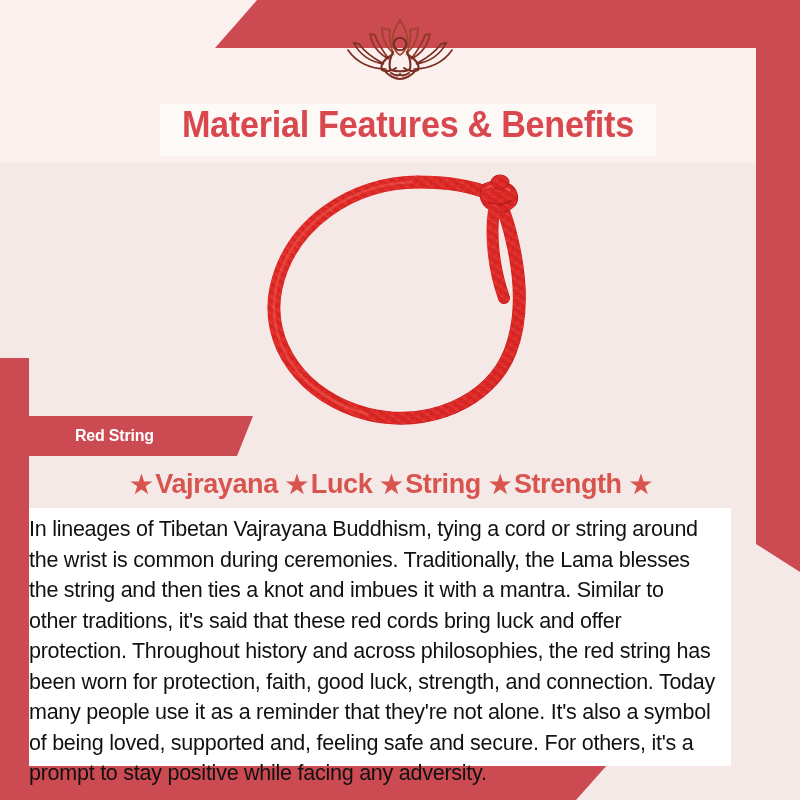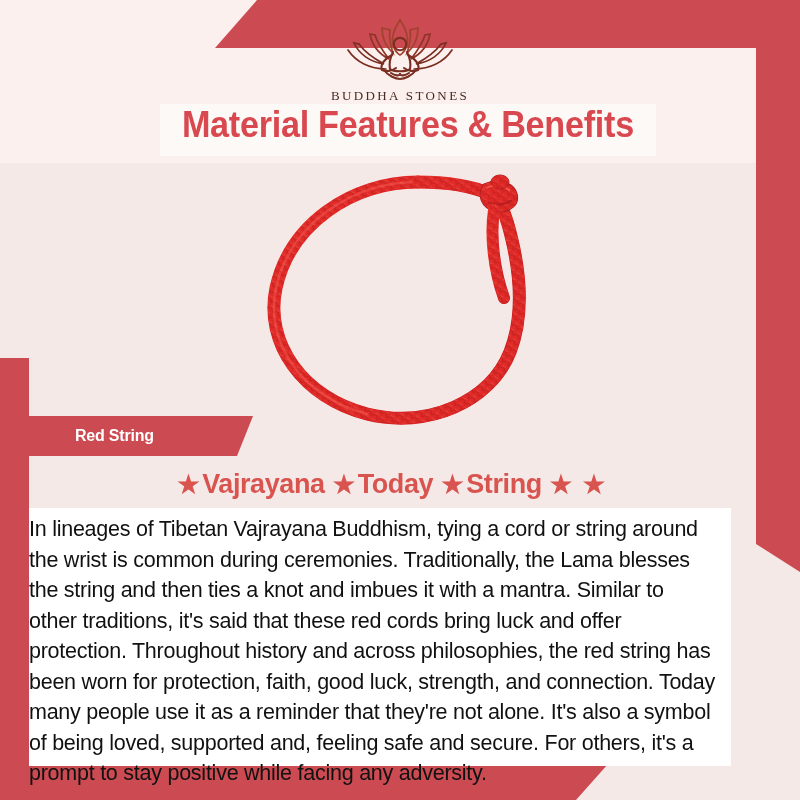--- a/index.html
+++ b/index.html
@@ -225,21 +225,20 @@
         <path d="M59 38 C56 44, 55 50, 56 55 C59 58, 73 58, 76 55 C77 50, 76 44, 73 38"></path>
 
         <path d="M58 41 C50 45, 46 51, 48 56 C52 58, 58 57, 62 54"></path>
         <path d="M74 41 C82 45, 86 51, 84 56 C80 58, 74 57, 70 54"></path>
 
         <path d="M50 56 C54 62, 62 65, 66 65 C70 65, 78 62, 82 56"></path>
         <path d="M57 59 C61 62, 66 62, 66 60"></path>
         <path d="M75 59 C71 62, 66 62, 66 60"></path>
       </g>
     </svg>
-    <span class="logo-wordmark">BUDDHA STONES</span>
   </div>
 
   <div class="title-band">
     <span class="title-text">Material Features &amp; Benefits</span>
   </div>
 
   <div class="product-area">
     <svg class="product-svg" viewBox="0 0 360 268">
       <defs>
         <linearGradient id="cordGrad" x1="0" y1="0" x2="1" y2="1">
@@ -288,28 +287,29 @@
     <span class="label-banner-text">Red String</span>
   </div>
 
   <div class="benefits-row">
     <span class="benefit-item">
       <span class="benefit-star">★</span>
       <span>Vajrayana</span>
     </span>
     <span class="benefit-item">
       <span class="benefit-star">★</span>
-      <span>Today</span>
+      <span>Luck</span>
     </span>
     <span class="benefit-item">
       <span class="benefit-star">★</span>
       <span>String</span>
     </span>
     <span class="benefit-item">
       <span class="benefit-star">★</span>
+      <span>Strength</span>
     </span>
     <span class="benefit-item">
       <span class="benefit-star">★</span>
     </span>
   </div>
 
   <div class="description-panel">
     <p class="description-text">In lineages of Tibetan Vajrayana Buddhism, tying a cord or string around the wrist is common during ceremonies. Traditionally, the Lama blesses the string and then ties a knot and imbues it with a mantra. Similar to other traditions, it's said that these red cords bring luck and offer protection. Throughout history and across philosophies, the red string has been worn for protection, faith, good luck, strength, and connection. Today many people use it as a reminder that they're not alone. It's also a symbol of being loved, supported and, feeling safe and secure. For others, it's a prompt to stay positive while facing any adversity.</p>
   </div>
 

